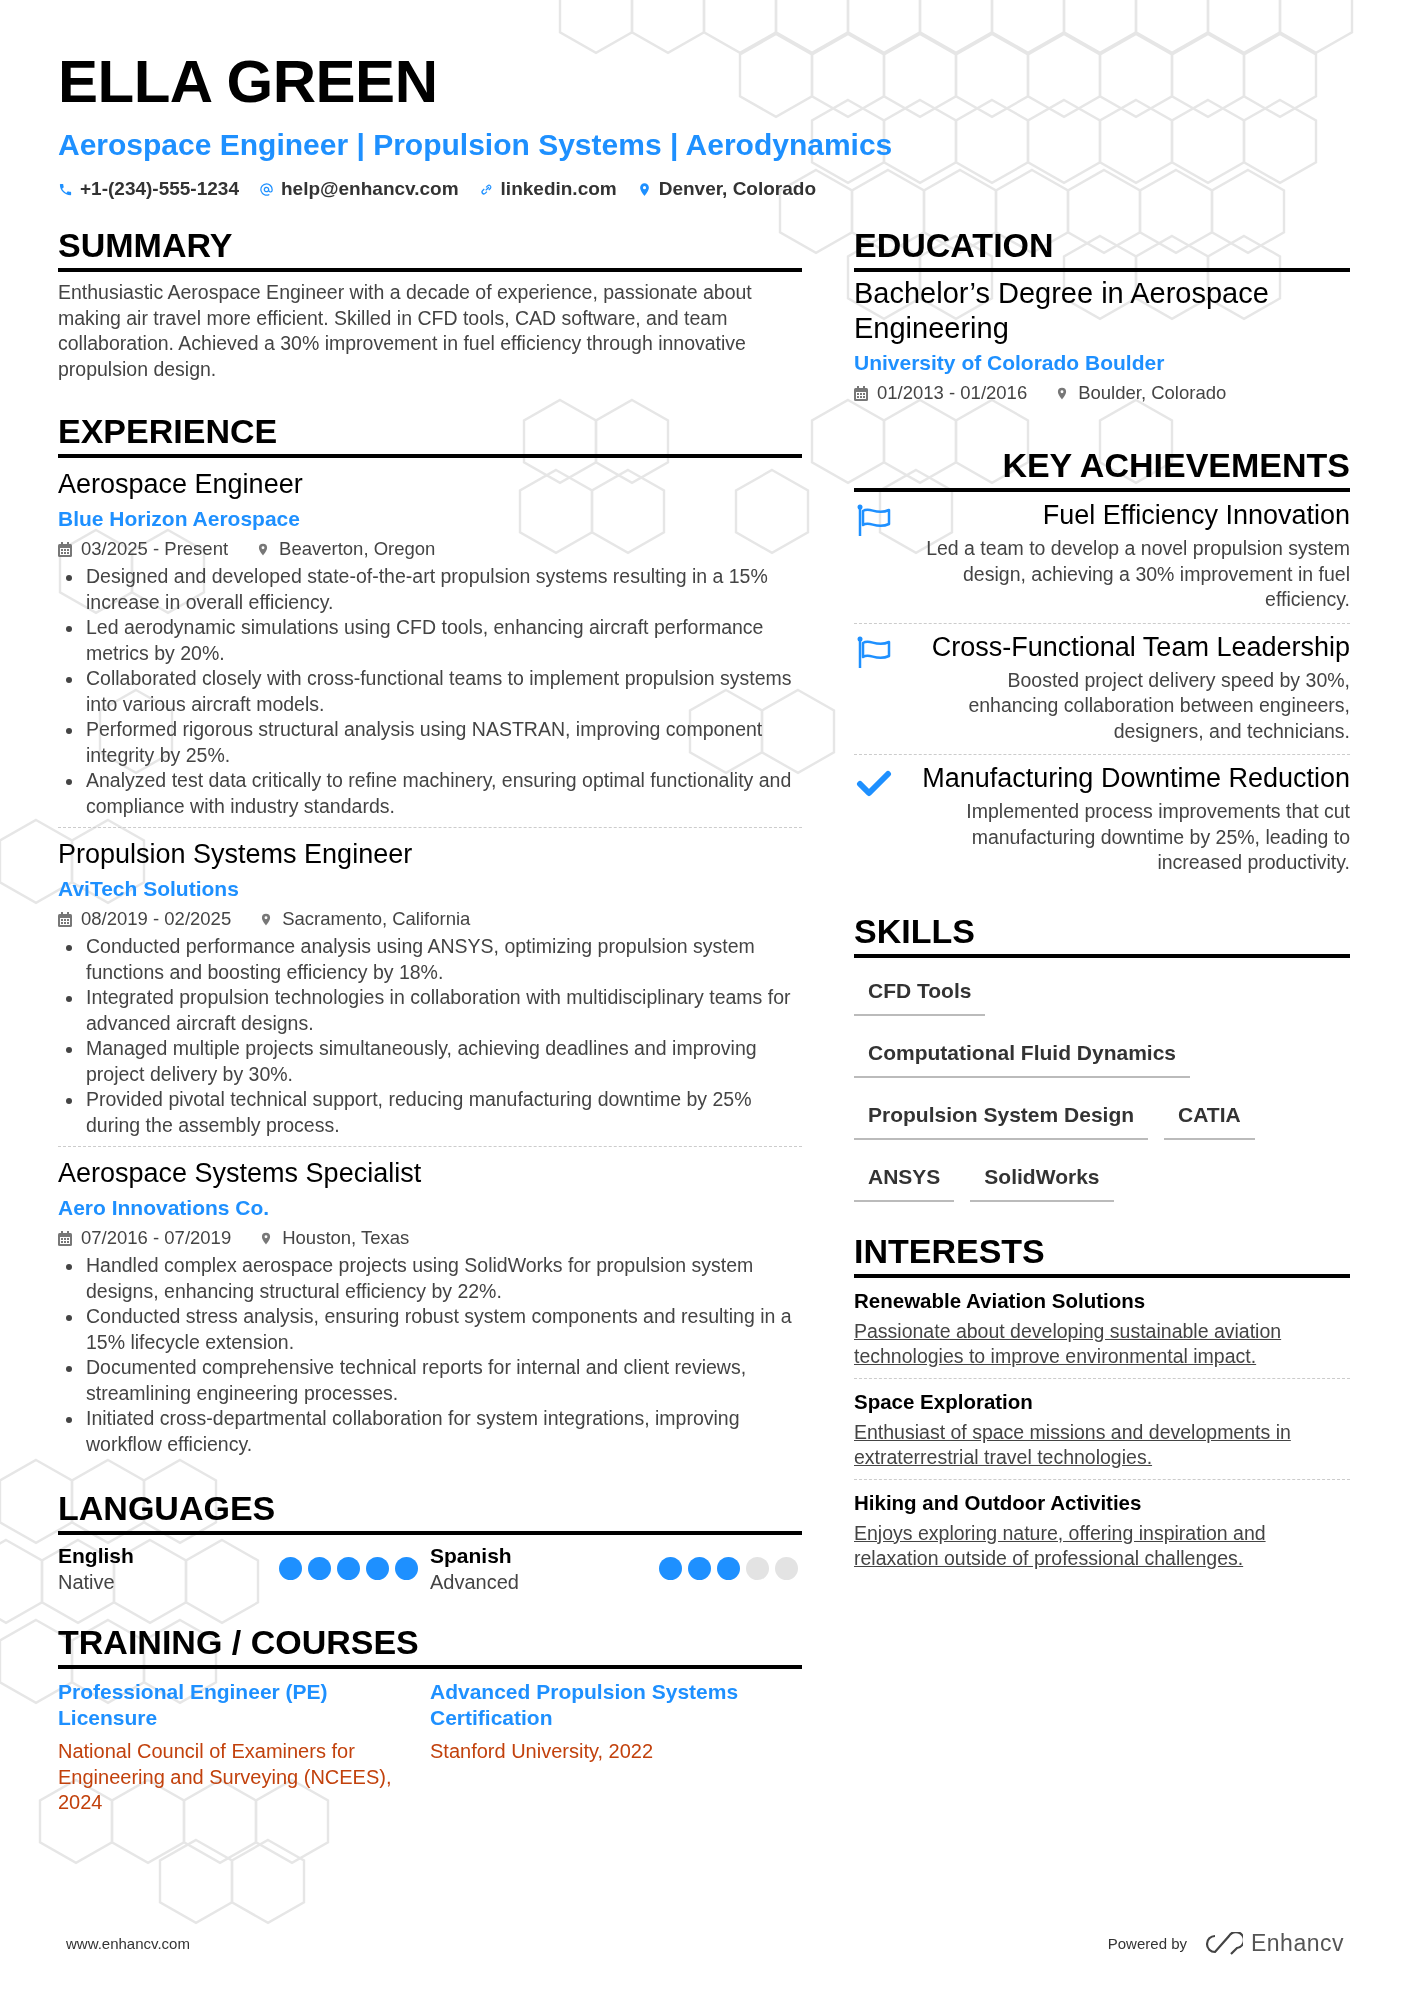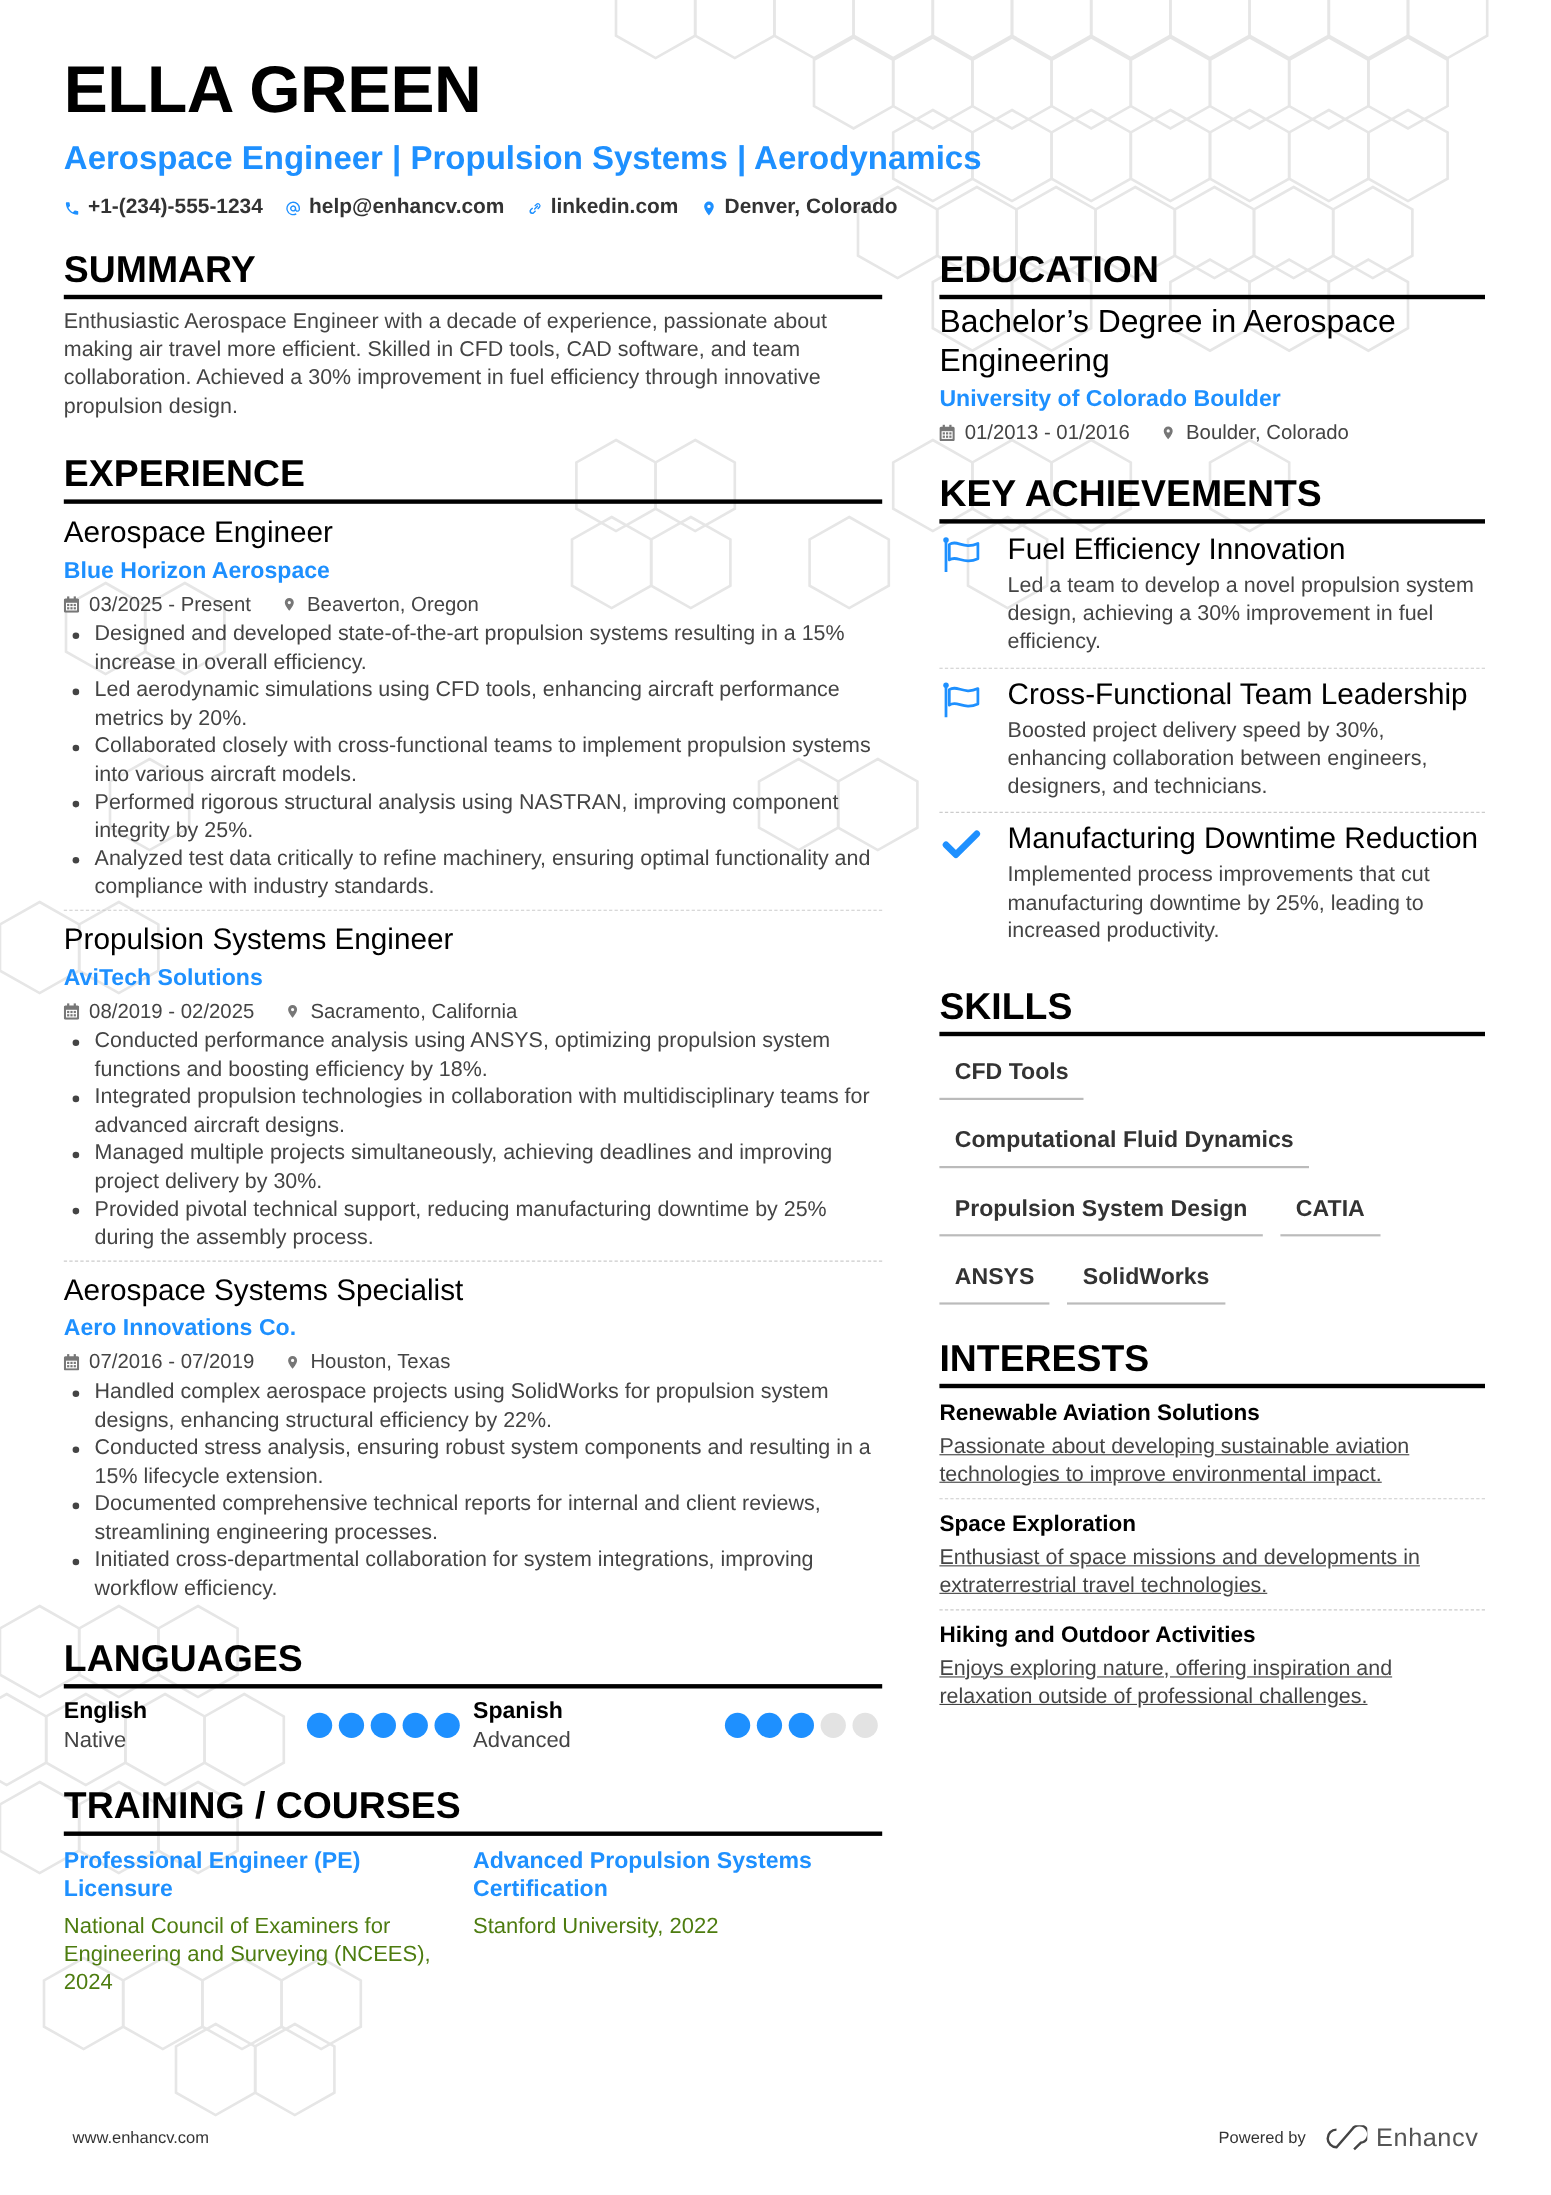--- a/index.html
+++ b/index.html
@@ -39,21 +39,21 @@
   .lang:first-child { padding-right: 12px; }
   .lang-name { font-size: 21px; font-weight: 700; color: #000; line-height: 26px; }
   .lang-level { font-size: 20px; color: #444; line-height: 26px; }
   .dots { display: flex; gap: 6px; margin-top: 14px; }
   .dot { width: 23px; height: 23px; border-radius: 50%; background: #e3e3e3; }
   .dot.on { background: #1e90ff; }
 
   .courses { display: flex; margin-top: 10px; }
   .course { width: 50%; padding-right: 24px; }
   .course-title { font-size: 21px; font-weight: 700; color: #1e90ff; line-height: 26px; }
-  .course-desc { font-size: 20px; color: #4d7c0f; line-height: 25.5px; margin-top: 8px; }
+  .course-desc { font-size: 20px; color: #c2410c; line-height: 25.5px; margin-top: 8px; }
 
   .edu-degree { font-size: 29px; color: #000; line-height: 35px; margin-top: 4px; }
   .edu-school { font-size: 21px; font-weight: 700; color: #1e90ff; margin-top: 4px; line-height: 26px; }
 
   .ach { display: flex; gap: 22px; padding: 10px 0 10px; border-bottom: 1.5px dashed #ccc; }
   .ach:last-child { border-bottom: none; }
   .ach-icon { width: 40px; flex: none; display: flex; justify-content: center; padding-top: 2px; }
   .ach-icon svg { width: 36px; height: 34px; }
   .ach-title { font-size: 27px; font-weight: 400; color: #000; line-height: 26px; }
   .ach-desc { font-size: 19.5px; color: #444; line-height: 25.5px; margin-top: 8px; }
@@ -399,21 +399,21 @@
             </span>
           <span class="meta-item">
               <svg viewBox="0 0 24 24">
                 <path d="M12 2a7 7 0 0 0-7 7c0 5 7 13 7 13s7-8 7-13a7 7 0 0 0-7-7zm0 9.5a2.5 2.5 0 1 1 0-5 2.5 2.5 0 0 1 0 5z"></path>
               </svg>
               <span>Boulder, Colorado</span>
             </span>
         </div>
       </section>
 
-      <section class="section" style="margin-top:26px;">
+      <section class="section" style="margin-top:42px;text-align:right;">
         <h2 class="sec-title">KEY ACHIEVEMENTS</h2>
 
         <div class="ach">
           <div class="ach-icon">
               <svg viewBox="0 0 36 34">
                 <circle cx="4" cy="3" r="2.5" fill="#1e90ff"></circle>
                 <line x1="4" y1="3" x2="4" y2="32" stroke="#1e90ff" stroke-width="2.5"></line>
                 <path d="M7 7 C14 2, 20 12, 33 6 L33 20 C20 26, 14 16, 7 21 Z" fill="none" stroke="#1e90ff" stroke-width="2.5" stroke-linejoin="round"></path>
               </svg>
             </div>

